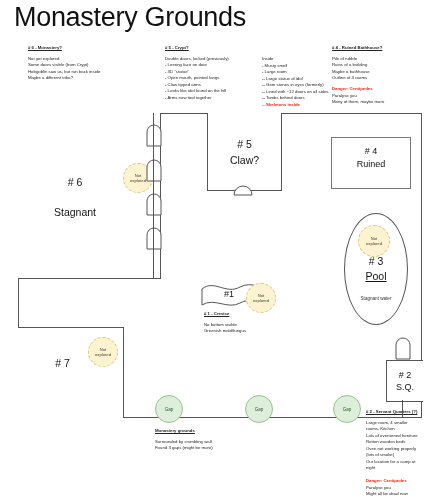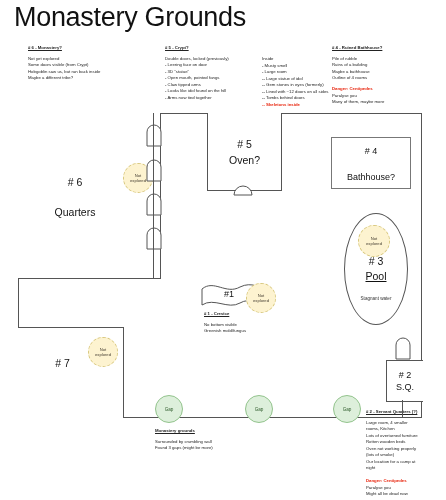--- a/index.html
+++ b/index.html
@@ -141,21 +141,21 @@
     <span class="ln">Might all be dead now</span>
   </div>
 
   <div class="wall" style="left:18px;top:113px;width:404px;height:1px;"></div>
   <div class="wall" style="left:18px;top:113px;width:1px;height:305px;"></div>
   <div class="wall" style="left:421px;top:113px;width:1px;height:305px;"></div>
   <div class="wall" style="left:18px;top:417px;width:404px;height:1px;"></div>
 
   <div class="room" style="left:18px;top:113px;width:142px;height:165px;border-top:none;border-left:none;">
     <div class="rlabel big" style="top:62px;left:-14px;"># 6</div>
-    <div class="rlabel big" style="top:92px;left:-14px;">Quarters</div>
+    <div class="rlabel big" style="top:92px;left:-14px;">Stagnant</div>
   </div>
   <div class="badge" style="left:123px;top:163px;width:28px;height:28px;">
     <span>Not</span>
     <span>explored</span>
   </div>
 
   <div class="door" style="left:145px;top:123px;">
     <svg width="18" height="24" viewBox="0 0 18 24">
       <path d="M2 23 L2 9 A7 7 0 0 1 16 9 L16 23 Z" fill="#fff" stroke="#555" stroke-width="1"></path>
     </svg>
@@ -172,31 +172,31 @@
   </div>
   <div class="door" style="left:145px;top:226px;">
     <svg width="18" height="24" viewBox="0 0 18 24">
       <path d="M2 23 L2 9 A7 7 0 0 1 16 9 L16 23 Z" fill="#fff" stroke="#555" stroke-width="1"></path>
     </svg>
   </div>
   <div class="wall" style="left:153px;top:113px;width:1px;height:165px;"></div>
 
   <div class="room" style="left:207px;top:113px;width:73px;height:77px;border-top:none;">
     <div class="rlabel big" style="top:24px;"># 5</div>
-    <div class="rlabel big" style="top:40px;">Oven?</div>
+    <div class="rlabel big" style="top:40px;">Claw?</div>
   </div>
   <div class="door" style="left:233px;top:181px;">
     <svg width="20" height="14" viewBox="0 0 20 14">
       <path d="M1 14 A9 9 0 0 1 19 14 Z" fill="#fff" stroke="#555" stroke-width="1"></path>
     </svg>
   </div>
 
   <div class="room thin" style="left:331px;top:137px;width:78px;height:50px;">
     <div class="rlabel" style="top:7px;"># 4</div>
-    <div class="rlabel" style="top:33px;">Bathhouse?</div>
+    <div class="rlabel" style="top:20px;">Ruined</div>
   </div>
 
   <div class="pool" style="left:344px;top:213px;width:62px;height:110px;">
     <div class="rlabel big" style="top:40px;"># 3</div>
     <div class="rlabel big" style="top:55px;text-decoration:underline;">Pool</div>
     <div class="rlabel sub" style="top:82px;">Stagnant water</div>
   </div>
   <div class="badge" style="left:358px;top:225px;width:30px;height:30px;">
     <span>Not</span>
     <span>explored</span>

